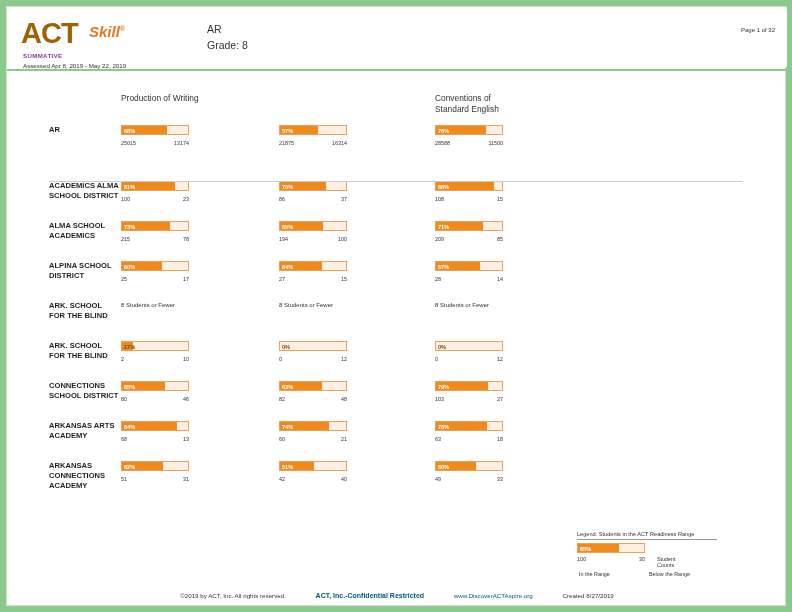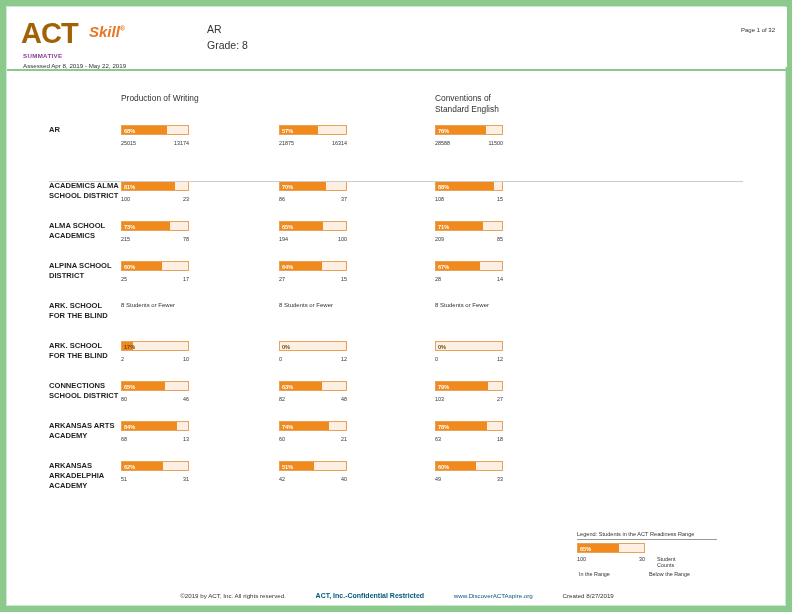--- a/index.html
+++ b/index.html
@@ -450,21 +450,21 @@
                 <div class="bar-fill" style="width: 78%;"></div>
                 <div class="bar-pct">78%</div>
               </div>
               <div class="counts">
                 <div class="cnt-left">63</div>
                 <div class="cnt-right">18</div>
               </div>
             </div>
           </div>
           <div class="row">
-            <div class="row-label">ARKANSAS ARKADELPHIA ACADEMY</div>
+            <div class="row-label">ARKANSAS CONNECTIONS ACADEMY</div>
             <div class="cellwrap c1">
               <div class="bar-outer">
                 <div class="bar-fill" style="width: 62%;"></div>
                 <div class="bar-pct">62%</div>
               </div>
               <div class="counts">
                 <div class="cnt-left">51</div>
                 <div class="cnt-right">31</div>
               </div>
             </div>

